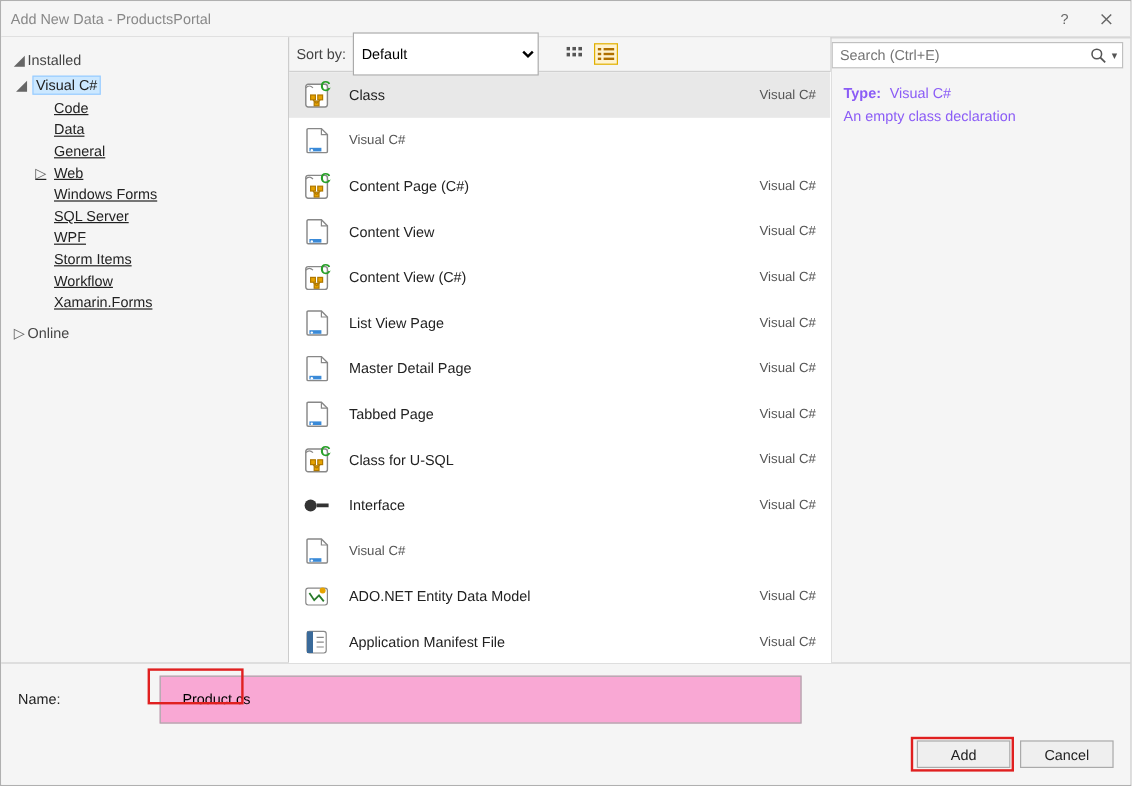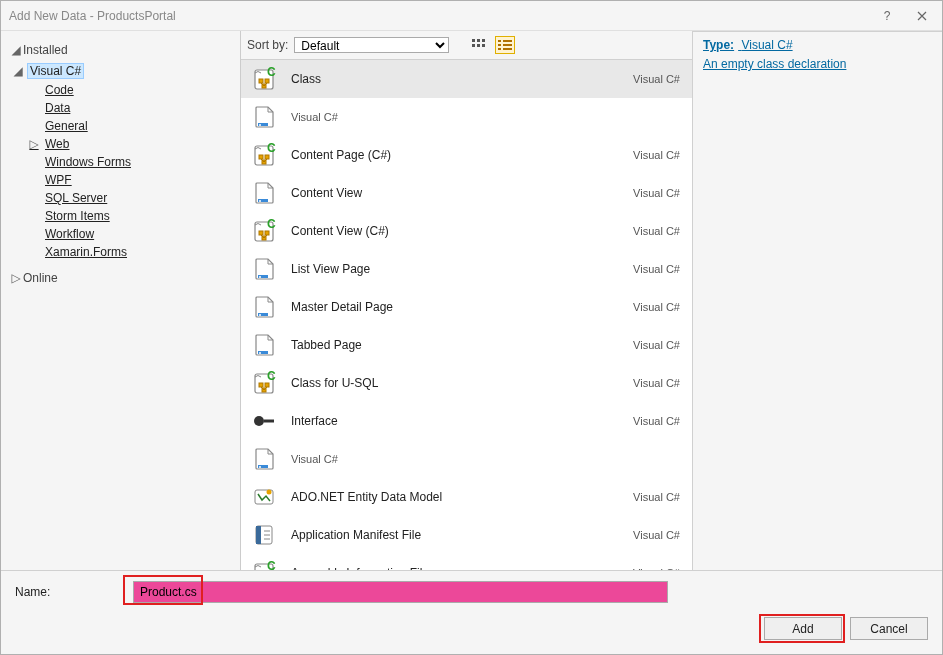--- a/index.html
+++ b/index.html
@@ -22,49 +22,49 @@
   .sidebar .hdr .tri { width: 10px; display: inline-block; text-align: center; color: #666; margin-right: 2px; }
   .sidebar .node { display: flex; align-items: center; padding: 2px 10px 2px 26px; color: #222; }
   .sidebar .node.level2 { padding-left: 42px; text-decoration: underline; }
   .sidebar .node .tri { width: 10px; display: inline-block; text-align: center; color: #666; margin-left: -14px; margin-right: 4px; }
   .sidebar .node.sel span.label { background: #cce8ff; border: 1px solid #99ccff; padding: 0 2px; }
   .sidebar .node span.label { padding: 0 2px; }
 
   .center-col { flex: 1; display: flex; flex-direction: column; min-width: 0; }
   .center-col .toolbar { height: 28px; display: flex; align-items: center; padding: 0 6px; gap: 6px; }
   .center-col .toolbar .lbl { color: #444; }
-  .center-col .toolbar select { height: 16px; width: 155px; border: 1px solid #aaa; background: #fff; font-size: 12px; padding: 0 2px; }
+  .center-col .toolbar select { height: 36px; width: 155px; border: 1px solid #aaa; background: #fff; font-size: 12px; padding: 0 2px; }
   .center-col .toolbar .spacer { flex: 1; }
   .center-col .toolbar .view-btn { width: 20px; height: 18px; border: 1px solid transparent; display: flex; align-items: center; justify-content: center; }
   .center-col .toolbar .view-btn svg { display: block; }
   .center-col .toolbar .view-btn.active { border: 1px solid #e0b000; background: #fff3d0; }
 
   .template-wrap { flex: 1; display: flex; min-height: 0; }
   .template-list { flex: 1; overflow-y: auto; border-top: 1px solid #d0d0d0; background: #fff; }
   .template-list::-webkit-scrollbar { width: 15px; }
   .template-list::-webkit-scrollbar-track { background: #f0f0f0; }
   .template-list::-webkit-scrollbar-thumb { background: #c0c0c0; }
   .row { display: flex; align-items: center; height: 38px; padding: 0 12px 0 10px; }
   .row.sel { background: #e8e8e8; }
   .row .ico { width: 26px; height: 26px; margin-right: 14px; display: flex; align-items: center; justify-content: center; }
   .row .name { flex: 1; color: #222; }
   .row .lang { color: #555; font-size: 11px; }
 
   .details { width: 250px; border-left: 1px solid #d0d0d0; border-top: 1px solid #d0d0d0; background: #f5f5f5; display: flex; flex-direction: column; }
   .details .search { margin: 3px 6px 8px 0px; }
   .details .search .searchbox { display: flex; align-items: center; border: 1px solid #c0c0c0; background: #fff; height: 22px; padding: 0 4px 0 6px; }
   .details .search input { flex: 1; border: none; outline: none; font-size: 12px; color: #666; }
-  .details .desc { padding: 4px 10px; color: #0369a1; line-height: 1.6; text-decoration: underline; }
+  .details .desc { padding: 4px 10px; color: #8b5cf6; line-height: 1.6; }
   .details .desc .type-lbl { font-weight: bold; margin-right: 4px; }
 
   .bottom-bar { padding: 10px 14px 14px 14px; border-top: 1px solid #d0d0d0; background: #f5f5f5; }
   .name-row { display: flex; align-items: center; margin-bottom: 14px; }
   .name-row .lbl { width: 118px; color: #222; }
   .name-row .input-wrap { flex: 0 0 535px; }
-  .name-row input { width: 100%; height: 22px; border: 1px solid #aaa; padding: 0 6px; font-size: 12px; background: #ec4899; }
+  .name-row input { width: 100%; height: 40px; border: 1px solid #aaa; padding: 0 18px; font-size: 12px; background: #f9a8d4; }
   .btn-row { display: flex; justify-content: flex-end; gap: 8px; }
   .btn { width: 78px; height: 23px; border: 1px solid #aaa; background: #efefef; display: flex; align-items: center; justify-content: center; color: #222; }
 
   .highlight-box-name { position: absolute; border: 2px solid #e02020; pointer-events: none; }
   .highlight-box-add  { position: absolute; border: 2px solid #e02020; pointer-events: none; }
 </style>
 </head>
 <body>
 
 <div class="window">
@@ -102,24 +102,24 @@
               <span class="label">General</span>
             </div>
             <div class="node level2">
               <span class="tri">▷</span>
               <span class="label">Web</span>
             </div>
             <div class="node level2">
               <span class="label">Windows Forms</span>
             </div>
             <div class="node level2">
+              <span class="label">SQL Server</span>
+            </div>
+            <div class="node level2">
               <span class="label">WPF</span>
-            </div>
-            <div class="node level2">
-              <span class="label">SQL Server</span>
             </div>
             <div class="node level2">
               <span class="label">Storm Items</span>
             </div>
             <div class="node level2">
               <span class="label">Workflow</span>
             </div>
             <div class="node level2">
               <span class="label">Xamarin.Forms</span>
             </div>
@@ -284,20 +284,30 @@
                   </svg>
                 </div>
                 <div class="name">Assembly Information File</div>
                 <div class="lang">Visual C#</div>
               </div>
             </div>
         </div>
       </div>
 
       <div class="details">
+        <div class="search">
+          <div class="searchbox">
+            <input placeholder="Search (Ctrl+E)" style="">
+            <svg width="14" height="14" viewBox="0 0 14 14">
+              <circle cx="6" cy="6" r="4" stroke="#555" stroke-width="1.3" fill="none"></circle>
+              <line x1="9" y1="9" x2="13" y2="13" stroke="#555" stroke-width="1.5"></line>
+            </svg>
+            <span style="margin-left:4px;color:#555;font-size:9px;">▾</span>
+          </div>
+        </div>
         <div class="desc">
           <div>
             <span class="type-lbl">Type:</span>
             <span>Visual C#</span>
           </div>
           <div>An empty class declaration</div>
         </div>
       </div>
 
     </div>

